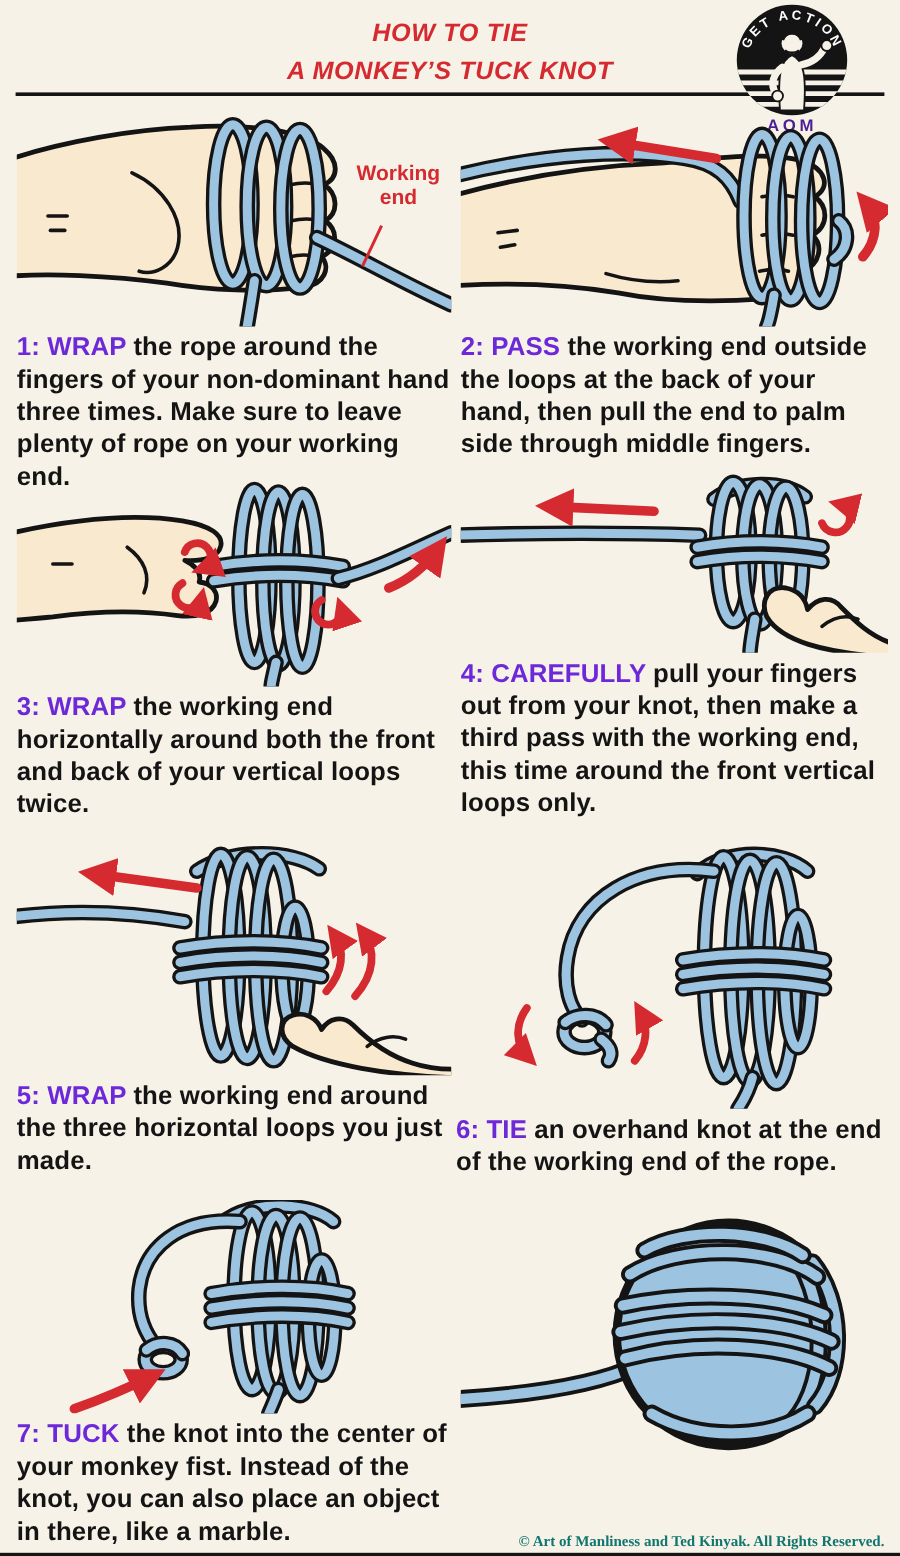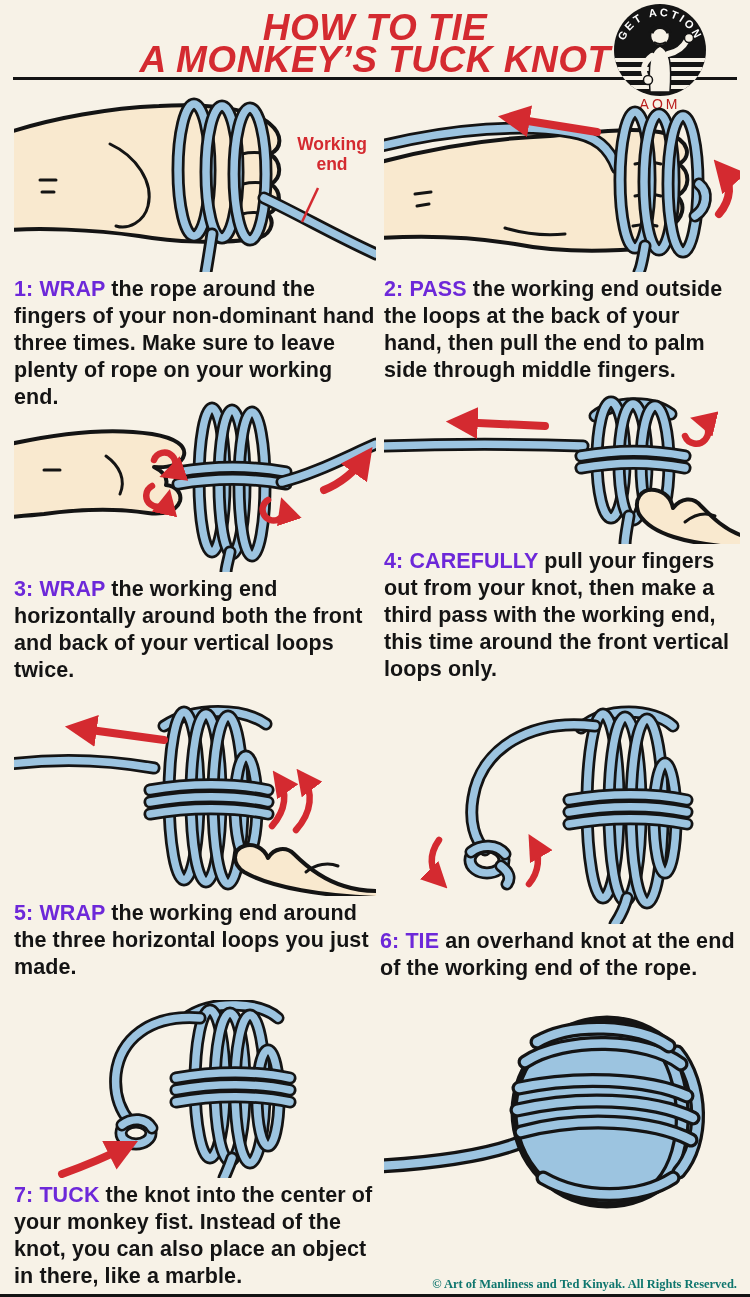--- a/index.html
+++ b/index.html
@@ -2,27 +2,27 @@
 <html><head>
 <meta charset="utf-8">
 <style>
   html,body{margin:0;padding:0;background:#ffffff;}
   .page{
     position:relative;width:750px;height:1297px;overflow:hidden;
     background:#f7f2e7;font-family:"Liberation Sans",sans-serif;
   }
   
   .title{position:absolute;left:0;right:0;top:12px;text-align:center;
-    color:#d42a30;font-weight:bold;font-style:italic;font-size:37px;
+    color:#d42a30;font-weight:bold;font-style:italic;font-size:21px;
     line-height:32px;letter-spacing:.5px;}
   .rule{position:absolute;left:13px;right:13px;top:77px;height:3px;background:#141414;}
   .bottom-rule{position:absolute;left:0;right:0;top:1294px;height:3px;background:#141414;}
   .logo{position:absolute;left:608px;top:2px;width:104px;text-align:center;}
   .logo svg{display:block;margin:0 auto;}
-  .aom{font-size:14px;font-weight:normal;letter-spacing:3px;color:#b91c1c;margin-top:-4px;}
+  .aom{font-size:14px;font-weight:bold;letter-spacing:3px;color:#4c1d95;margin-top:-4px;}
   
   .cell{position:absolute;}
   .c1{left:14px;top:88px;width:362px;}
   .c2{left:384px;top:88px;width:356px;}
   .c3{left:14px;top:394px;width:362px;}
   .c4{left:384px;top:394px;width:356px;}
   .c5{left:14px;top:698px;width:362px;}
   .c6{left:380px;top:698px;width:356px;}
   .c7{left:14px;top:1000px;width:362px;}
   .c8{left:384px;top:1000px;width:356px;}

